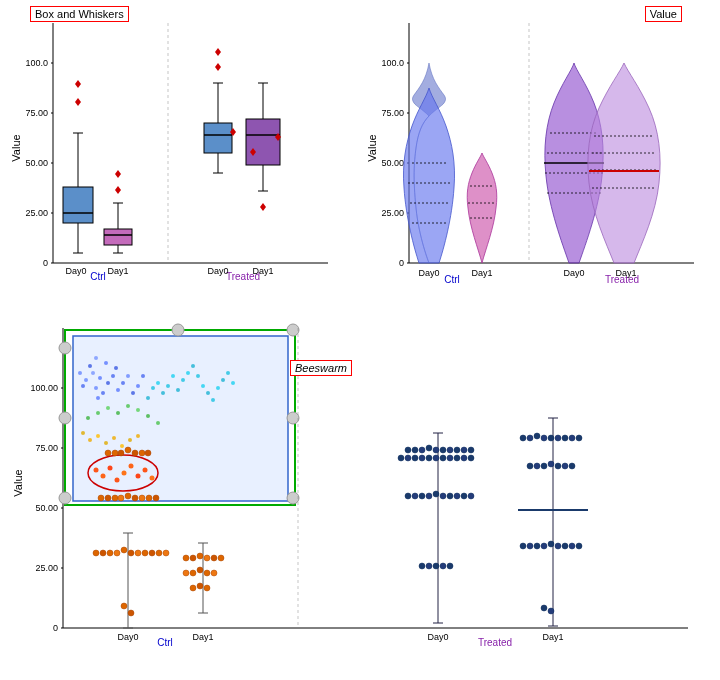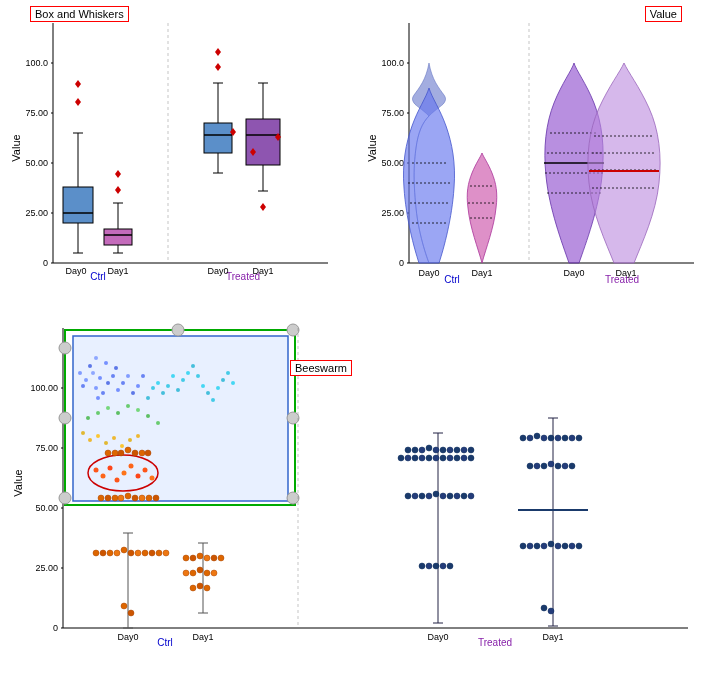--- a/index.html
+++ b/index.html
@@ -49,20 +49,21 @@
     }
     
     #beeswarm {
       grid-column: 1 / 3;
       position: relative;
       padding: 8px;
     }
     #beeswarm .chart-title {
       top: 50px;
       left: 290px;
+      font-style: italic;
     }
 
     svg {
       overflow: visible;
     }
   </style>
 </head>
 <body>
 
 <div class="main-container">

